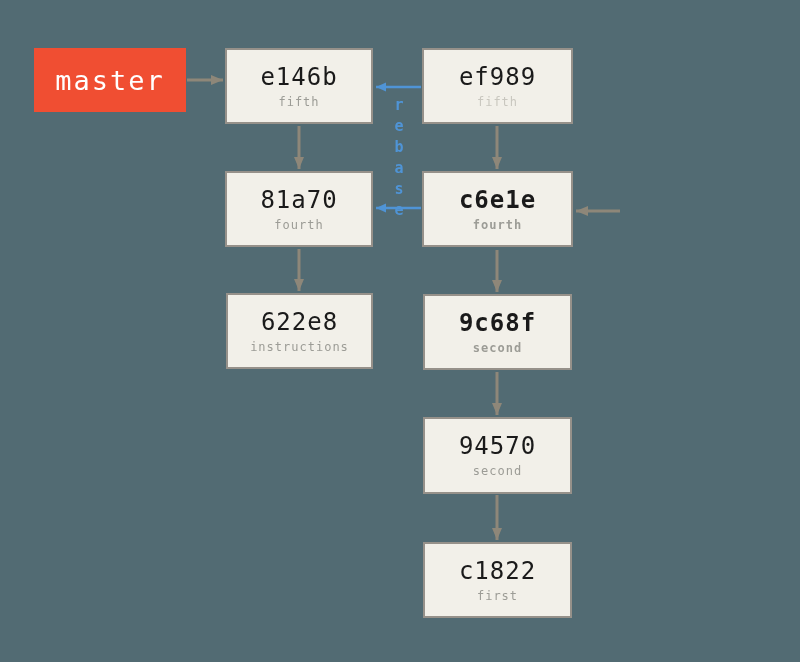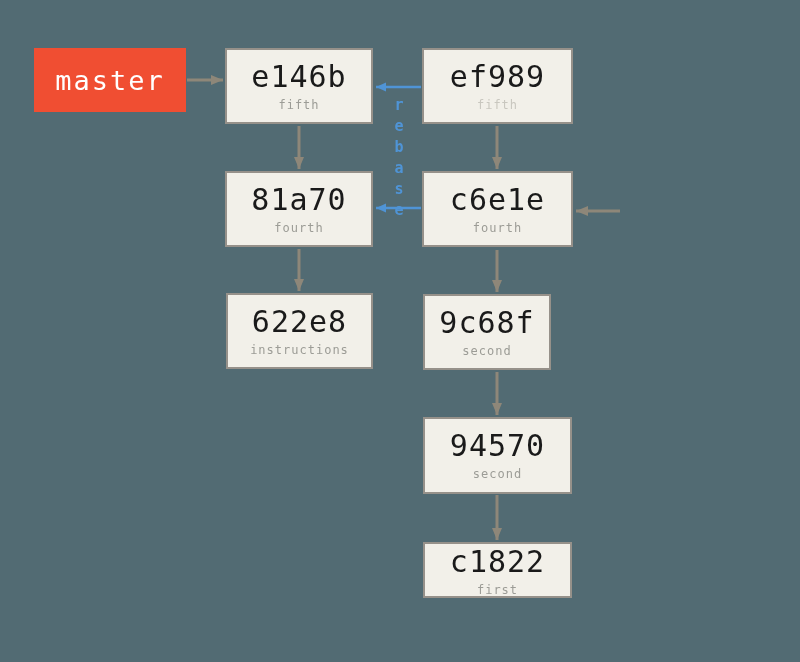--- a/index.html
+++ b/index.html
@@ -40,21 +40,21 @@
     box-sizing: border-box;
     background: var(--commit_fill);
     border: 2px solid var(--commit_border);
     display: flex;
     flex-direction: column;
     align-items: center;
     justify-content: center;
     gap: 7px;
   }
   .commit .hash {
-    font-size: 30px;
+    font-size: 24px;
     line-height: 1;
     color: var(--hash_text);
     letter-spacing: 1px;
   }
   .commit .msg {
     font-size: 12px;
     line-height: 1;
     color: var(--message_text);
     letter-spacing: 1px;
   }
@@ -123,40 +123,40 @@
   <div class="commit" style="left:422px; top:48px; width:151px; height:76px;">
     <div class="hash">ef989</div>
     <div class="msg faded">fifth</div>
   </div>
 
   <div class="commit" style="left:225px; top:171px; width:148px; height:76px;text-align:right;">
     <div class="hash">81a70</div>
     <div class="msg">fourth</div>
   </div>
 
-  <div class="commit" style="left:422px; top:171px; width:151px; height:76px;">
+  <div class="commit" style="left:422px; top:171px; width:151px; height:76px;font-weight:bold;">
     <div class="hash">c6e1e</div>
     <div class="msg">fourth</div>
   </div>
 
   <div class="commit" style="left:226px; top:293px; width:147px; height:76px;">
     <div class="hash">622e8</div>
     <div class="msg">instructions</div>
   </div>
 
-  <div class="commit" style="left:423px; top:294px; width:128px; height:76px;">
+  <div class="commit" style="left:423px; top:294px; width:149px; height:76px;font-weight:bold;">
     <div class="hash">9c68f</div>
     <div class="msg">second</div>
   </div>
 
   <div class="commit" style="left:423px; top:417px; width:149px; height:77px;">
     <div class="hash">94570</div>
     <div class="msg">second</div>
   </div>
 
-  <div class="commit" style="left:423px; top:542px; width:149px; height:56px;justify-content:flex-end;">
+  <div class="commit" style="left:423px; top:542px; width:149px; height:76px;">
     <div class="hash">c1822</div>
     <div class="msg">first</div>
   </div>
 
   <div class="rebase-label">rebase</div>
 
 </div>
 
 </body></html>

